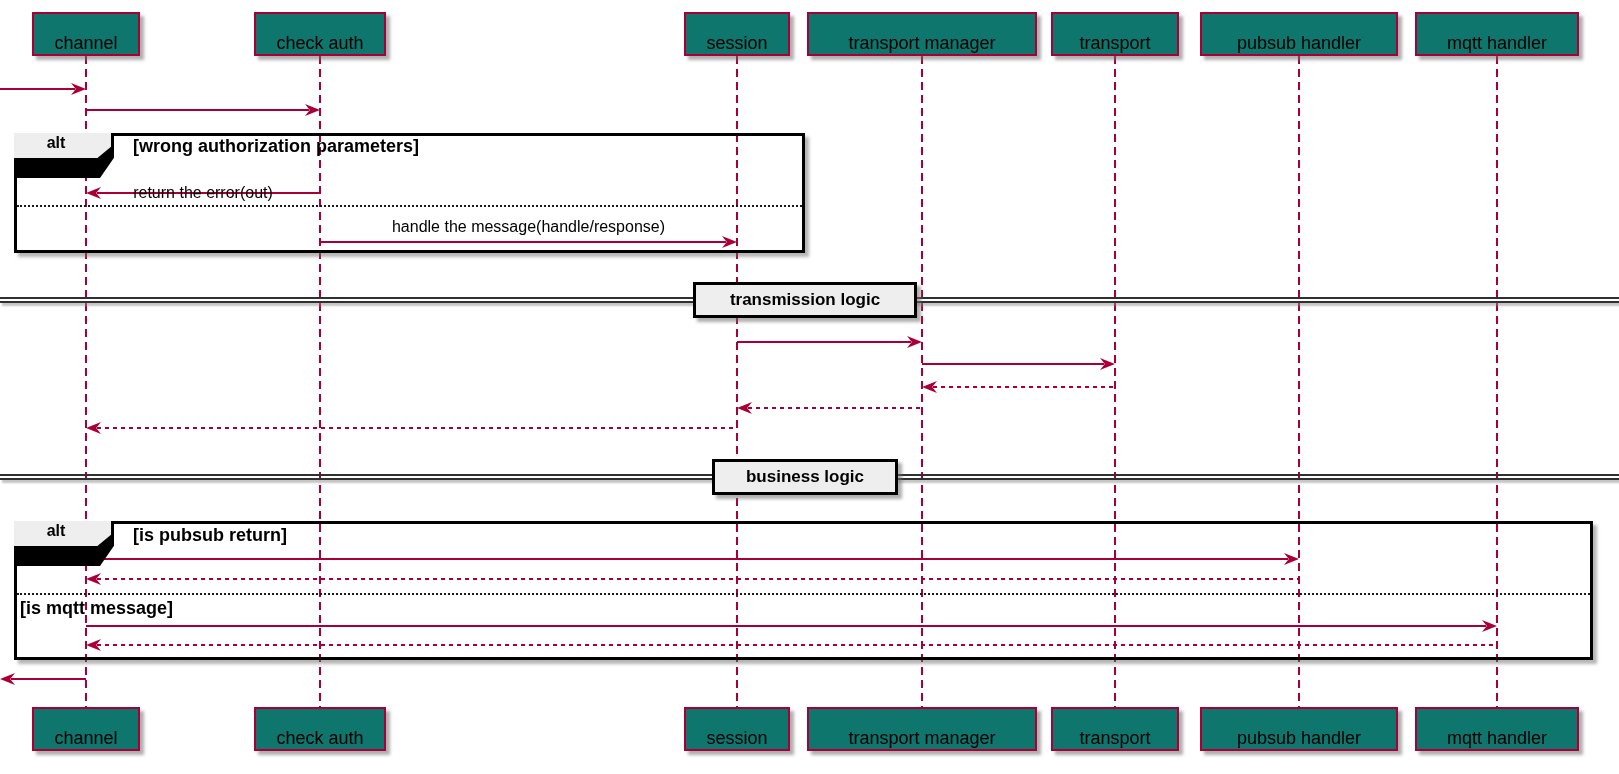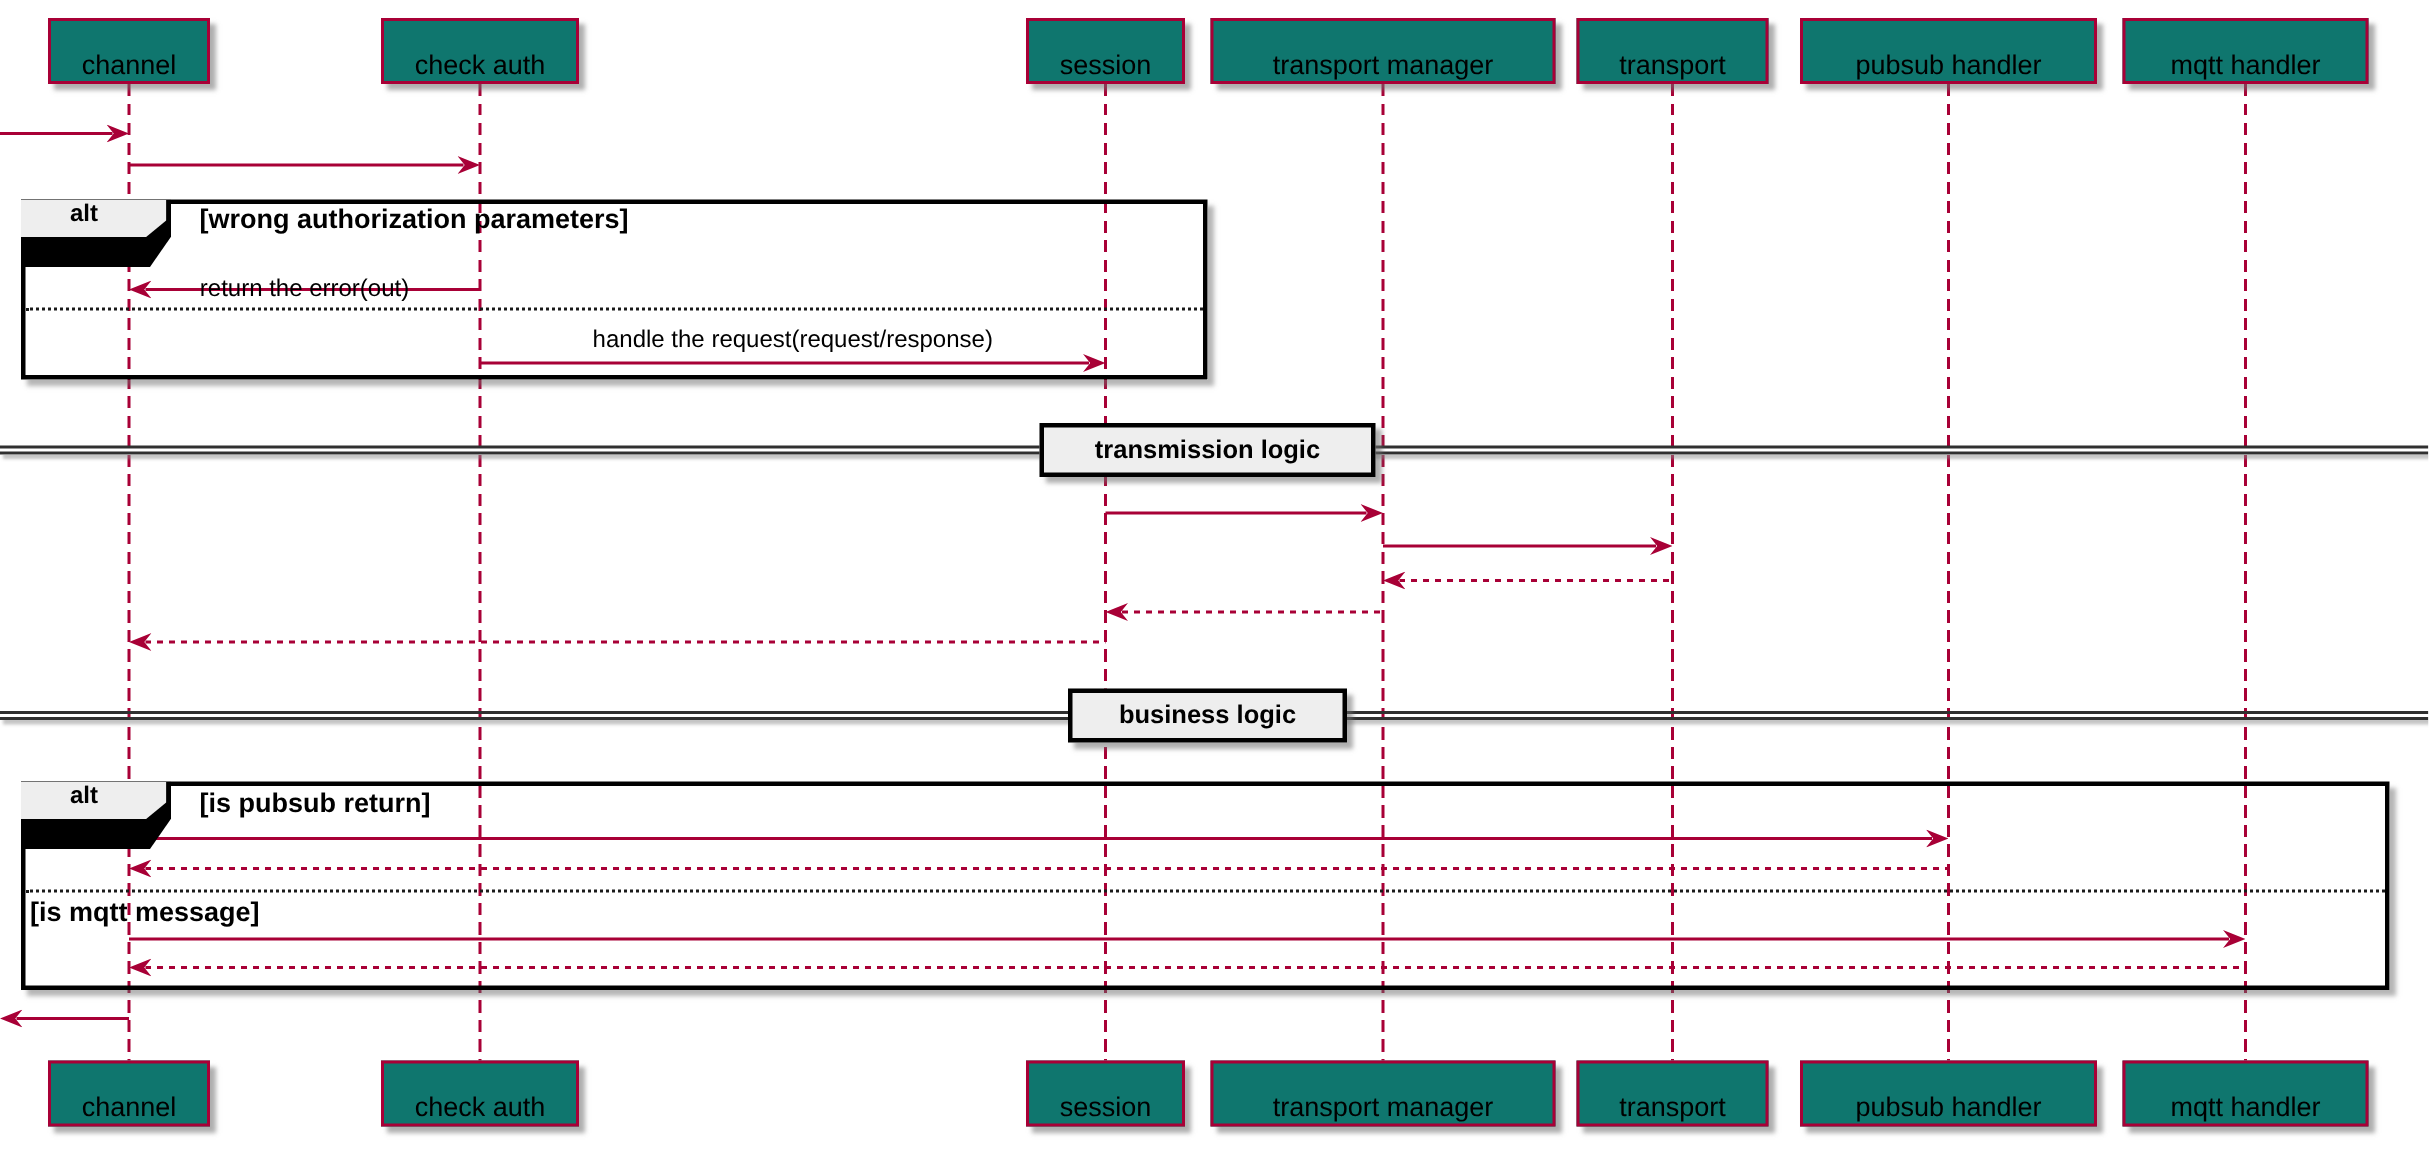--- a/index.html
+++ b/index.html
@@ -56,21 +56,21 @@
     <div class="divline" style="top: 474px;"></div>
     <div class="mline" style="top: 88px; left: 0px; width: 75px;"></div>
     <div class="mhead right" style="left: 71px; top: 83px;"></div>
     <div class="mline" style="top: 109px; left: 86px; width: 223px;"></div>
     <div class="mhead right" style="left: 305px; top: 104px;"></div>
     <div class="mline" style="top: 192px; left: 97px; width: 223px;"></div>
     <div class="mhead left" style="left: 86px; top: 187px;"></div>
     <div class="mlabel" style="left: 203px; top: 170px; margin-top: 14px;">return the error(out)</div>
     <div class="mline" style="top: 241px; left: 320px; width: 406px;"></div>
     <div class="mhead right" style="left: 722px; top: 236px;"></div>
-    <div class="mlabel" style="left: 528.5px; top: 218px;">handle the request(request/response)</div>
+    <div class="mlabel" style="left: 528.5px; top: 218px;">handle the message(handle/response)</div>
     <div class="mline" style="top: 341px; left: 737px; width: 174px;"></div>
     <div class="mhead right" style="left: 907px; top: 336px;"></div>
     <div class="mline" style="top: 363px; left: 922px; width: 182px;"></div>
     <div class="mhead right" style="left: 1100px; top: 358px;"></div>
     <div class="mline dotted" style="top: 386px; left: 933px; width: 182px;"></div>
     <div class="mhead left" style="left: 922px; top: 381px;"></div>
     <div class="mline dotted" style="top: 407px; left: 748px; width: 174px;"></div>
     <div class="mhead left" style="left: 737px; top: 402px;"></div>
     <div class="mline dotted" style="top: 427px; left: 97px; width: 640px;"></div>
     <div class="mhead left" style="left: 86px; top: 422px;"></div>

